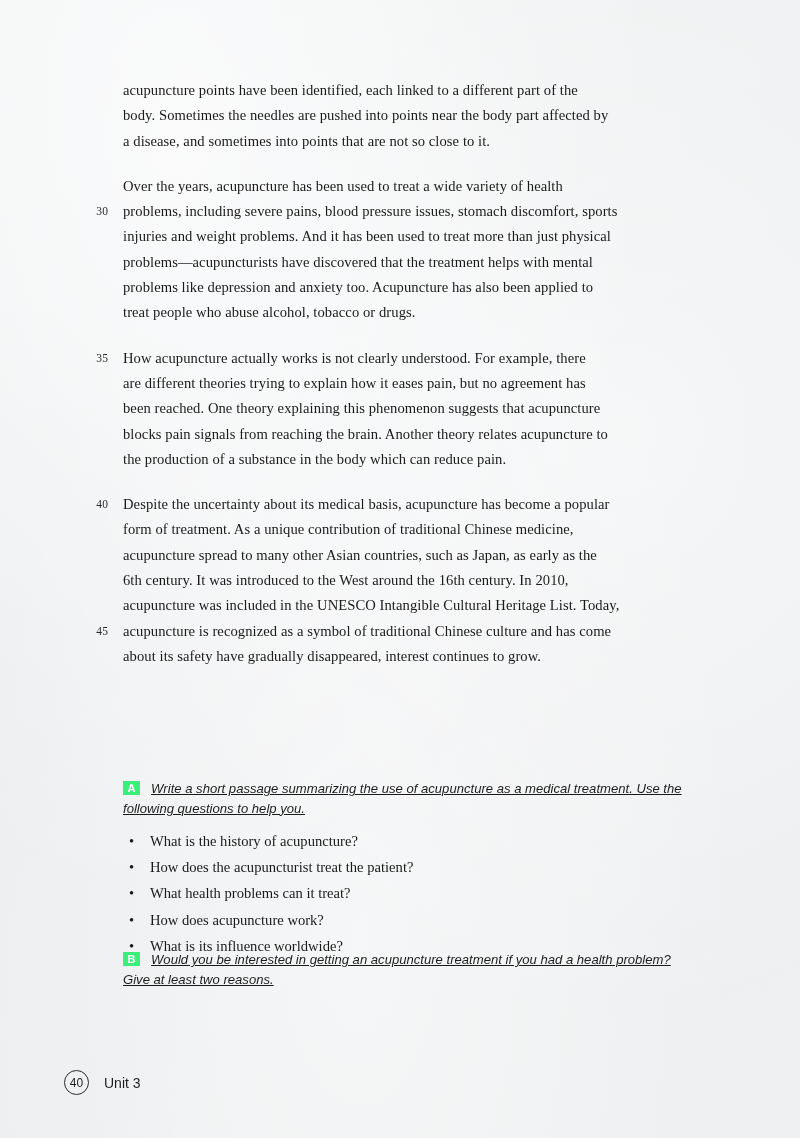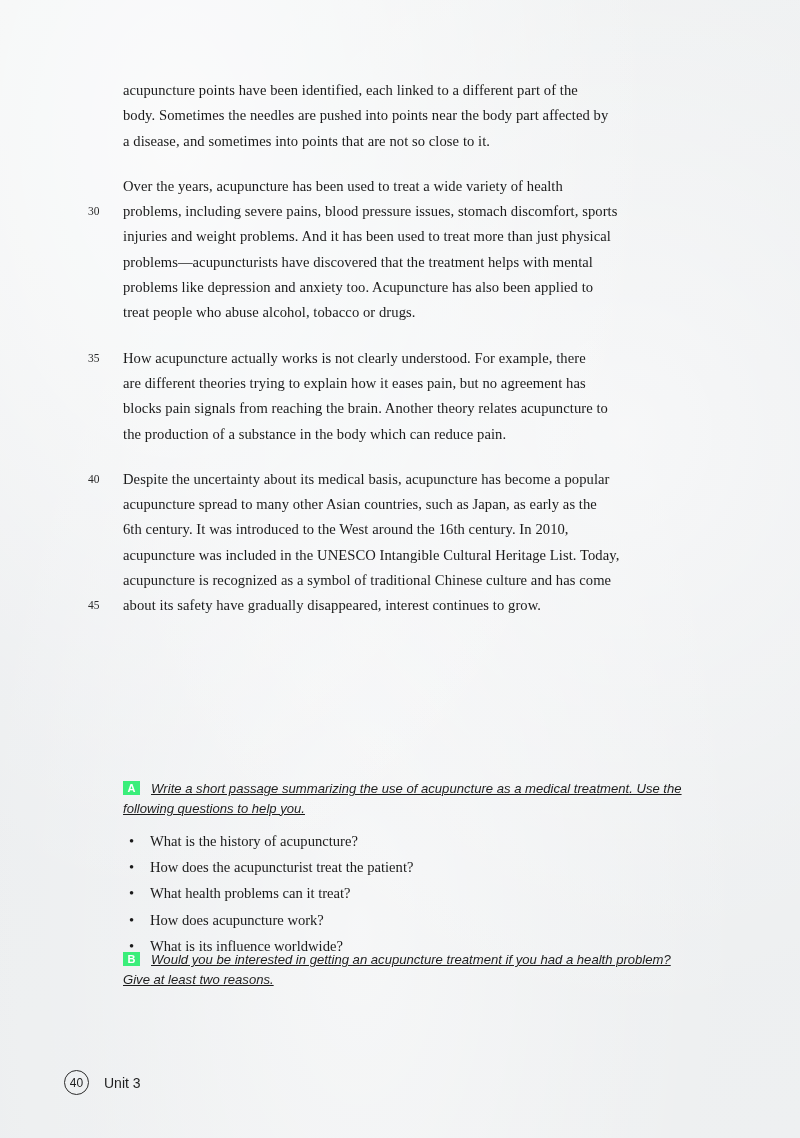--- a/index.html
+++ b/index.html
@@ -57,21 +57,21 @@
 
   .para-line {
     display: block;
     white-space: nowrap;
   }
 
   .line-no {
     position: absolute;
     left: 88px;
     width: 20px;
-    text-align: left;
+    text-align: right;
     font-size: 11.5px;
     line-height: 25.3px;
     color: #2a2a2a;
     font-family: "Liberation Serif", "DejaVu Serif", serif;
   }
 
   
   .exercise {
     position: absolute;
     left: 123px;
@@ -184,26 +184,28 @@
         <span class="para-line">problems, including severe pains, blood pressure issues, stomach discomfort, sports</span>
         <span class="para-line">injuries and weight problems. And it has been used to treat more than just physical</span>
         <span class="para-line">problems—acupuncturists have discovered that the treatment helps with mental</span>
         <span class="para-line">problems like depression and anxiety too. Acupuncture has also been applied to</span>
         <span class="para-line">treat people who abuse alcohol, tobacco or drugs.</span>
       </p>
       <p class="para">
         <span class="line-no" style="top: 0px;">35</span>
         <span class="para-line">How acupuncture actually works is not clearly understood. For example, there</span>
         <span class="para-line">are different theories trying to explain how it eases pain, but no agreement has</span>
+        <span class="para-line">been reached. One theory explaining this phenomenon suggests that acupuncture</span>
         <span class="para-line">blocks pain signals from reaching the brain. Another theory relates acupuncture to</span>
         <span class="para-line">the production of a substance in the body which can reduce pain.</span>
       </p>
       <p class="para">
         <span class="line-no" style="top: 0px;">40</span>
         <span class="para-line">Despite the uncertainty about its medical basis, acupuncture has become a popular</span>
+        <span class="para-line">form of treatment. As a unique contribution of traditional Chinese medicine,</span>
         <span class="para-line">acupuncture spread to many other Asian countries, such as Japan, as early as the</span>
         <span class="para-line">6th century. It was introduced to the West around the 16th century. In 2010,</span>
         <span class="para-line">acupuncture was included in the UNESCO Intangible Cultural Heritage List. Today,</span>
         <span class="line-no" style="top: 126.5px;">45</span>
         <span class="para-line">acupuncture is recognized as a symbol of traditional Chinese culture and has come</span>
         <span class="para-line">about its safety have gradually disappeared, interest continues to grow.</span>
       </p>
     </div>
 
   <div class="exercise exercise-a">

